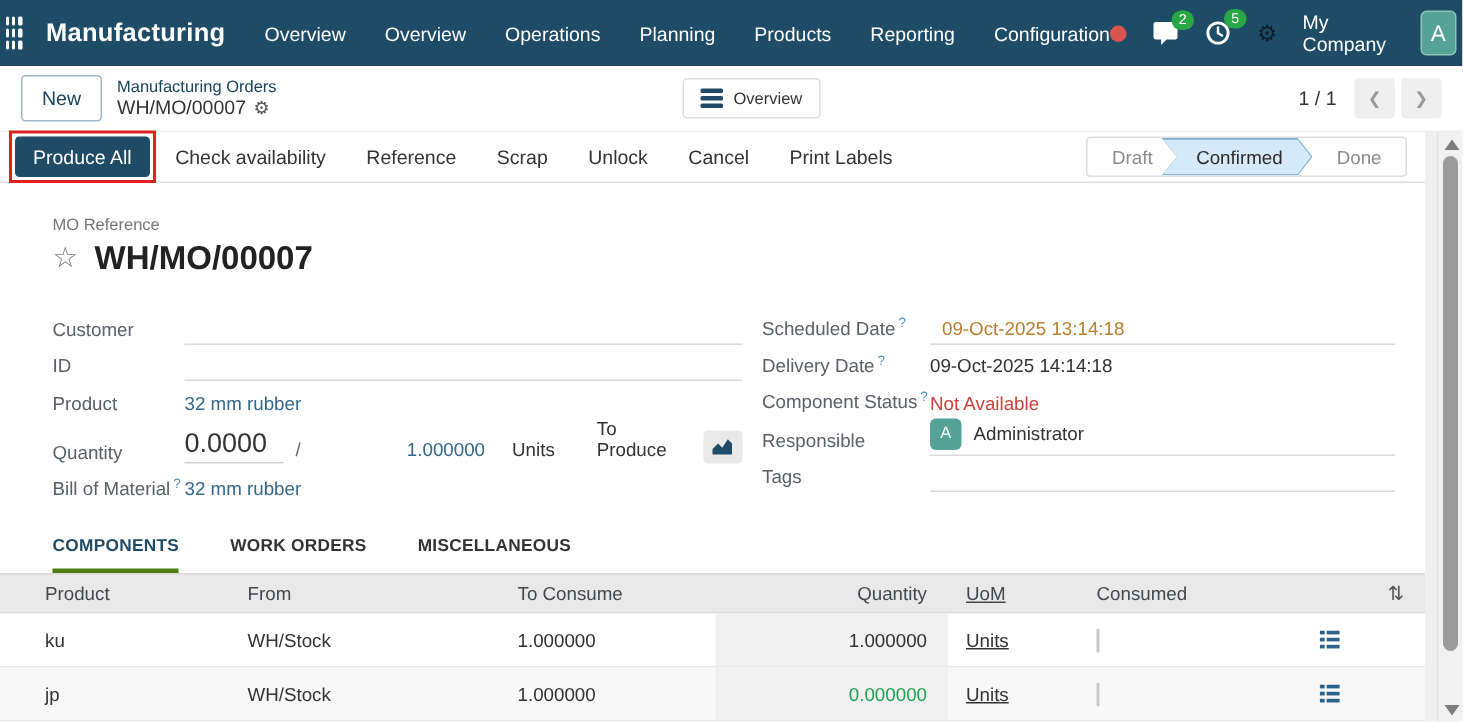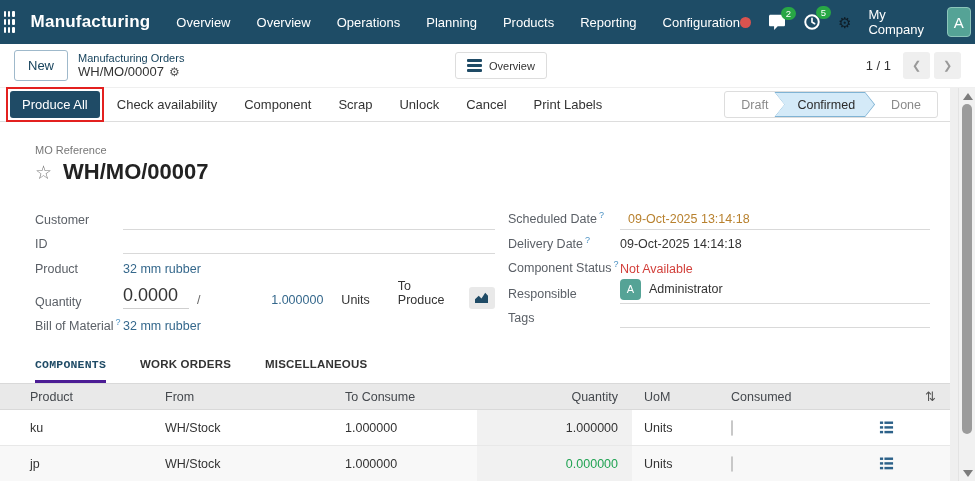--- a/index.html
+++ b/index.html
@@ -108,37 +108,37 @@
   .date-sched { color:#b8812e; padding-left:8px; }
   .status-na { color:#d23f3a; }
   .resp-wrap { display:flex; align-items:center; gap:8px; }
   .mini-avatar { width:21px; height:21px; background:#55a396; border-radius:4px; color:#fff;
     font-size:11px; display:flex; align-items:center; justify-content:center; }
 
   
   .tabs { display:flex; gap:34px; margin-top:22px; font-size:11.5px; font-weight:bold;
     letter-spacing:.2px; }
   .tab { padding-bottom:9px; color:#333; cursor:pointer; }
-  .tab.active { color:#1f4b66; border-bottom:3px solid #4c1d95;font-family:Liberation Mono, monospace; }
+  .tab.active { color:#1f4b66; border-bottom:3px solid #4d7c0f; }
 
   
   .ctable { font-size:12.5px; color:#333; }
   .t-head { display:flex; align-items:center; height:27px; background:#e9e9e9;
     border-top:1px solid #d9d9d9; border-bottom:1px solid #d9d9d9; color:#44484d; }
   .t-row { display:flex; align-items:center; height:36px; border-bottom:1px solid #e8e8e8;
     background:#fff; }
   .t-row.alt { background:#f8f8f8; }
   .col-product { width:165px; padding-left:30px; }
   .col-from { width:180px; }
   .col-toconsume { width:132px; text-align:left; }
   .col-qty { width:155px; text-align:right; padding-right:14px; align-self:stretch;
     display:flex; align-items:center; justify-content:flex-end; }
   .t-row .col-qty { background:#f1f1f1; }
   .qty-green { color:#21a353; }
-  .col-uom { width:95px; padding-left:12px; }
+  .col-uom { width:95px; padding-left:12px;text-decoration:underline; }
   .col-consumed { width:140px; padding-left:4px; }
   .col-actions { flex:1; display:flex; align-items:center; }
   .t-head .col-actions { justify-content:flex-end; padding-right:14px; }
   .checkbox { width:13px; height:13px; border:1px solid #c8c8c8; border-radius:2px;
     background:#fdfdfd; cursor:pointer; }
   .list-icon { margin-left:12px; cursor:pointer; display:flex; }
   .col-opt-icon { font-size:13px; color:#555; cursor:pointer; }
 </style>
 </head>
 <body>
@@ -214,21 +214,21 @@
 
 <div class="page-body">
   <div class="content">
 
     <div class="action-bar">
       <span class="primary-wrap">
         <span class="annotation-box"></span>
         <button class="btn-primary">Produce All</button>
       </span>
       <button class="btn-flat">Check availability</button>
-      <button class="btn-flat">Component</button>
+      <button class="btn-flat">Reference</button>
       <button class="btn-flat">Scrap</button>
       <button class="btn-flat">Unlock</button>
       <button class="btn-flat">Cancel</button>
       <button class="btn-flat">Print Labels</button>
       <div class="status-widget">
         <span class="status-step">Draft</span>
         <span class="status-active-outer">
           <span class="status-active-inner">Confirmed</span>
         </span>
         <span class="status-step">Done</span>

